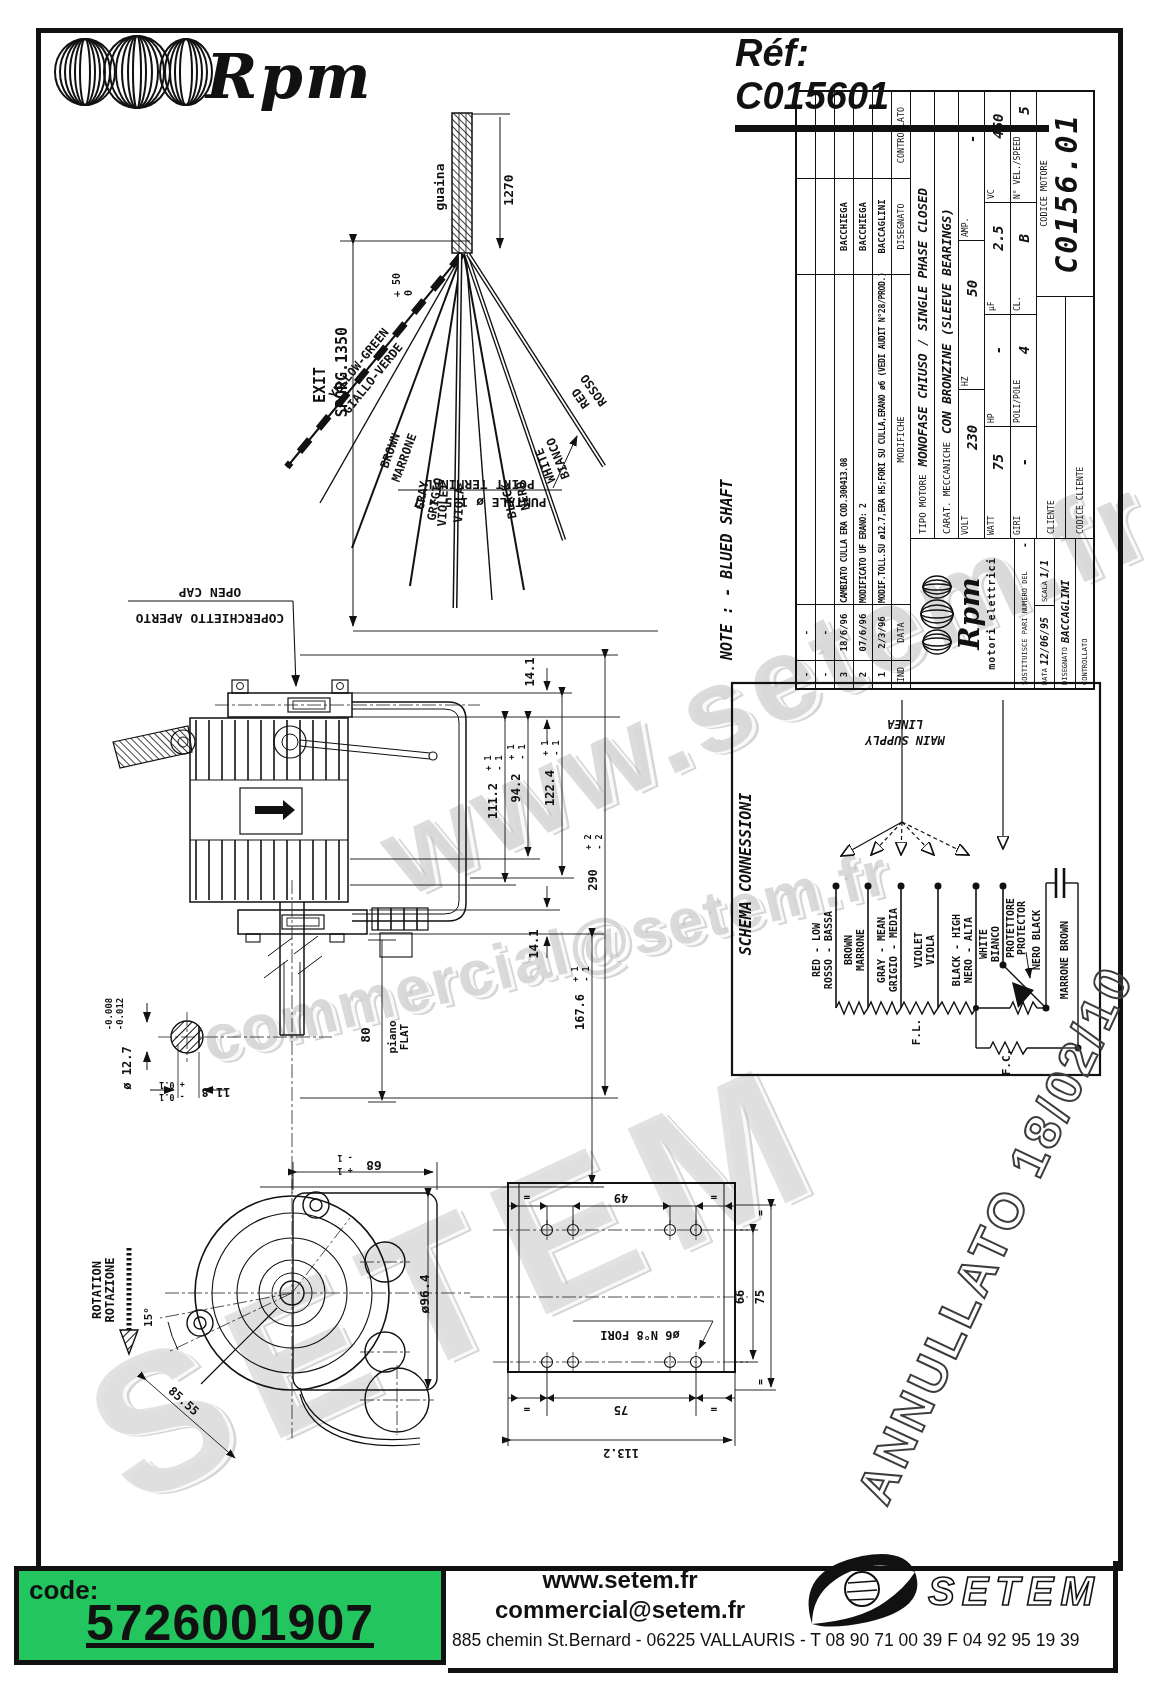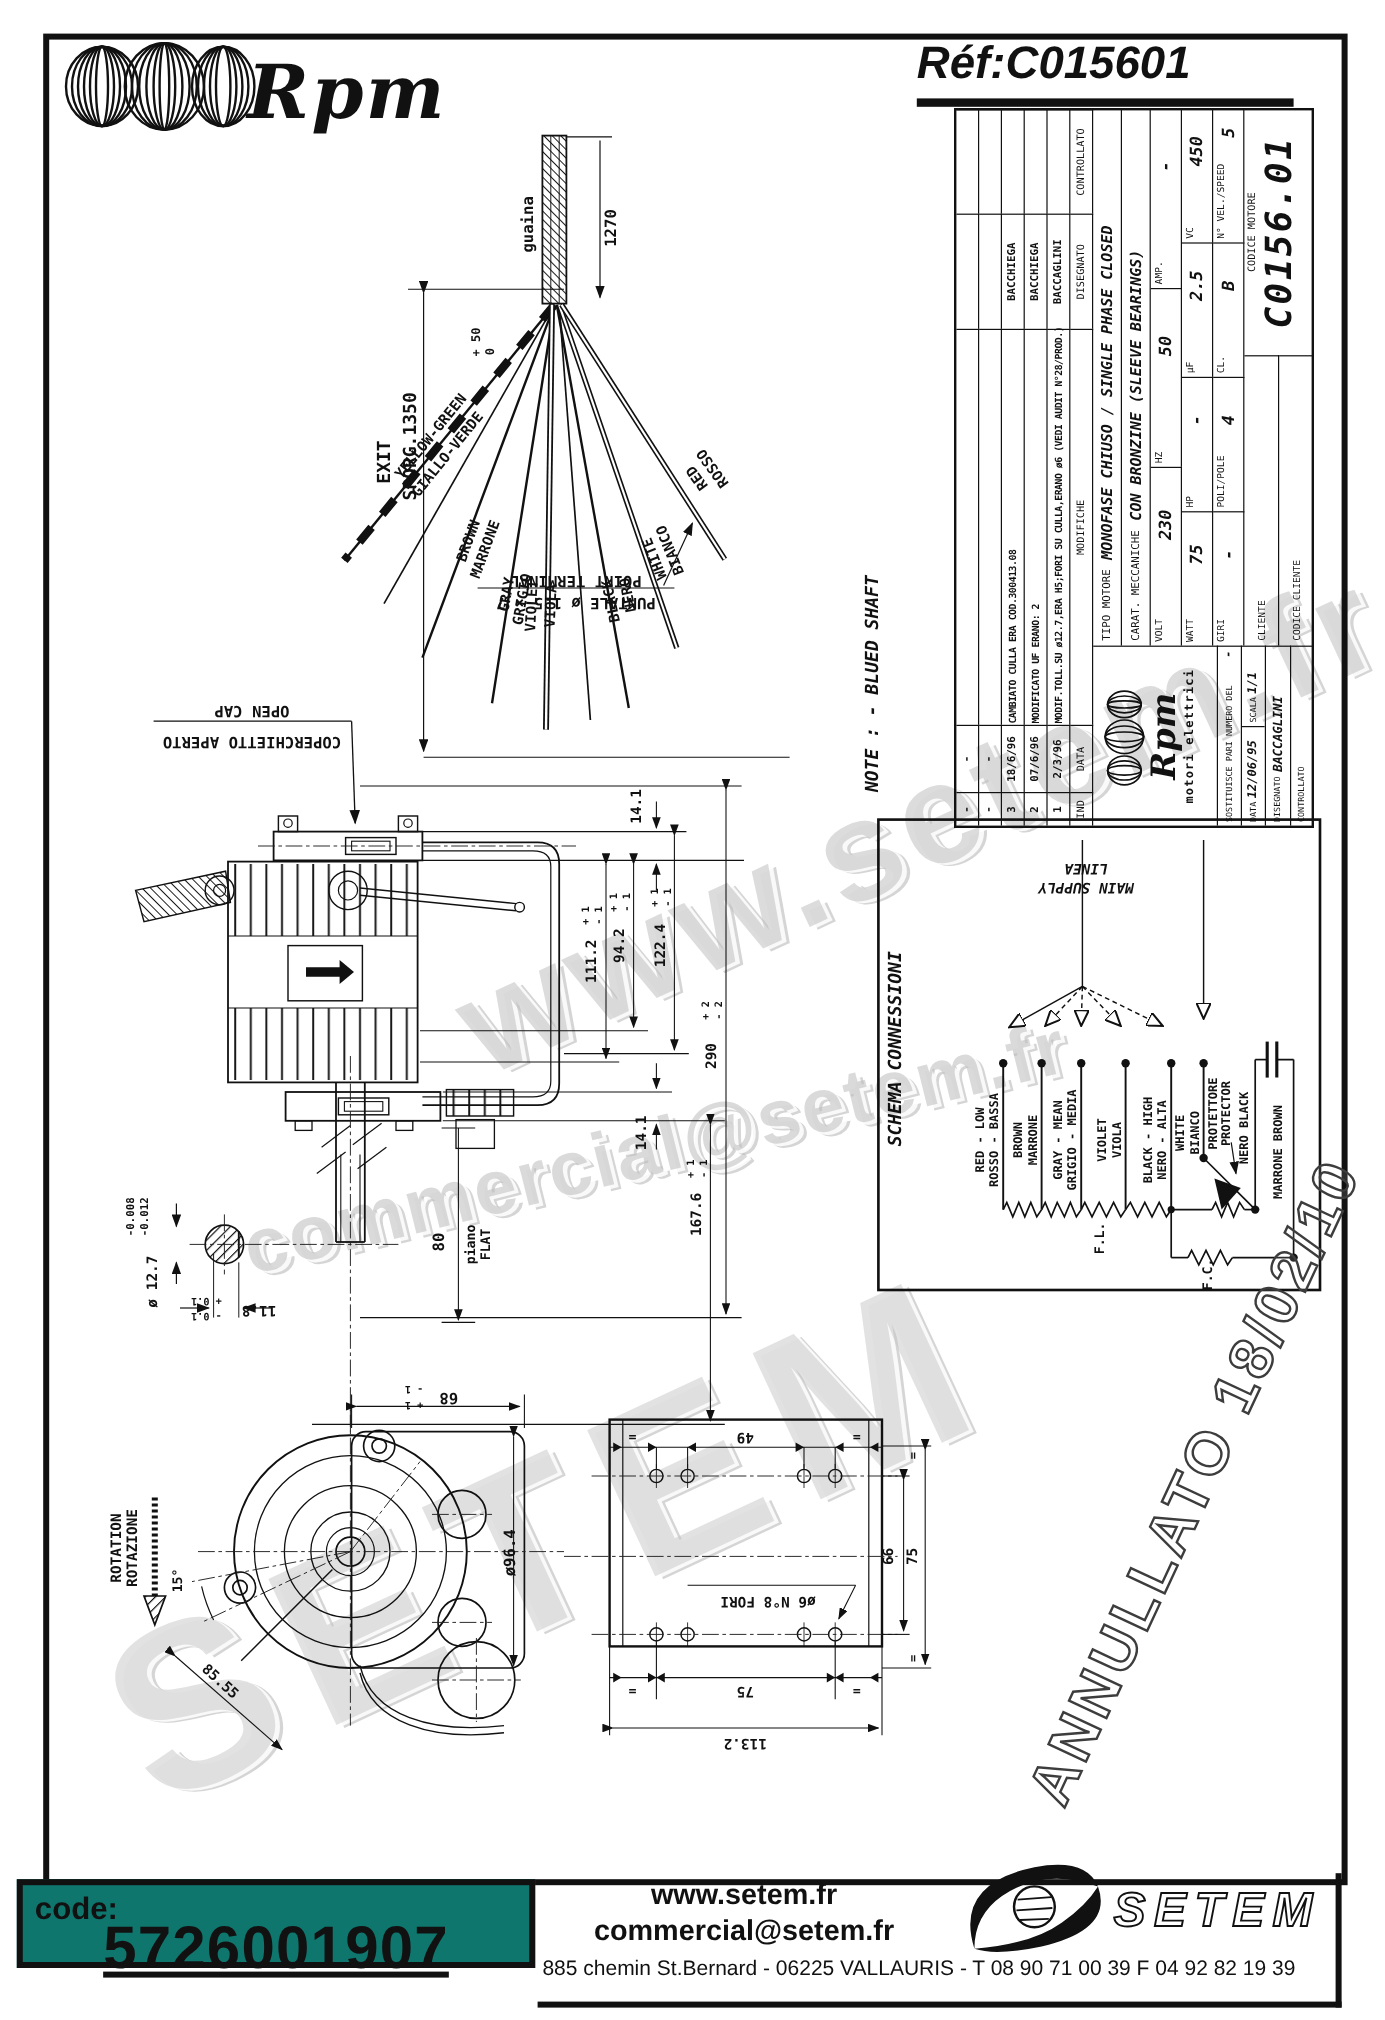--- a/index.html
+++ b/index.html
@@ -5,37 +5,37 @@
   html,body{margin:0;padding:0;background:#fff;}
   body{width:1154px;height:1683px;position:relative;font-family:"Liberation Sans",sans-serif;color:#111;overflow:hidden;}
   .abs{position:absolute;}
   .cad{font-family:"DejaVu Sans Mono",monospace;}
   
   .frame-main{left:36px;top:28px;width:1077px;height:1533px;border:5px solid #111;z-index:2;}
   .edge-r{left:1113px;top:1561px;width:5px;height:112px;background:#111;z-index:2;}
   .edge-b{left:448px;top:1668px;width:670px;height:5px;background:#111;z-index:2;}
   
   .brand-rpm{left:206px;top:40px;font:italic 900 62px "DejaVu Serif",serif;letter-spacing:2px;z-index:3;}
-  .ref-box{left:764px;top:32px;width:314px;display:flex;font:italic 700 38px "Liberation Sans",sans-serif;border-bottom:7px solid #111;padding-bottom:7px;z-index:3;}
+  .ref-box{left:735px;top:32px;width:314px;display:flex;justify-content:space-between;font:italic 700 38px "Liberation Sans",sans-serif;border-bottom:7px solid #111;padding-bottom:7px;z-index:3;flex-direction:column;}
   
   .note-rot{left:718px;top:660px;width:228px;transform:rotate(-90deg);transform-origin:0 0;font:italic 700 15px "DejaVu Sans Mono",monospace;z-index:3;white-space:nowrap;}
   
   .tblock{left:795px;top:690px;width:600px;height:300px;transform:rotate(-90deg);transform-origin:0 0;z-index:3;border:2.5px solid #111;box-sizing:border-box;background:transparent;}
   .tblock .cell{position:absolute;box-sizing:border-box;border-right:1.5px solid #111;border-bottom:1.5px solid #111;overflow:hidden;}
   .rev{position:absolute;left:0;top:0;width:600px;height:114px;display:grid;grid-template-columns:28px 56px 330px 96px 87px;grid-auto-rows:19px;}
   .rev>div{box-sizing:border-box;border-right:1.5px solid #111;border-bottom:1.5px solid #111;display:flex;align-items:center;justify-content:center;font:700 9px "DejaVu Sans Mono",monospace;}
   .rev>div.mod{justify-content:flex-start;font-size:8.2px;letter-spacing:-0.4px;padding:0 1px;white-space:nowrap;}
   .rev>div.hd{font:400 8.5px "DejaVu Sans Mono",monospace;}
   .lab{font:400 7px "DejaVu Sans Mono",monospace;}
   .val{font:italic 700 13px "DejaVu Sans Mono",monospace;}
   .spec{display:flex;align-items:stretch;}
   .spec .l{font:400 8px "DejaVu Sans Mono",monospace;padding:2px 0 0 3px;width:34%;}
   .spec .v{flex:1;display:flex;align-items:center;justify-content:center;font:italic 700 14px "DejaVu Sans Mono",monospace;}
   
-  .code-box{left:14px;top:1566px;width:432px;height:74px;border:5px solid #111;box-sizing:border-box;z-index:3;background:#0f766e;}
+  .code-box{left:14px;top:1566px;width:432px;height:99px;border:5px solid #111;box-sizing:border-box;z-index:3;background:#22c55e;}
   .code-label{font:700 26px "Liberation Sans",sans-serif;margin:4px 0 0 10px;}
   .code-value{font:700 50px "Liberation Sans",sans-serif;text-align:center;margin-top:-12px;letter-spacing:1px;text-decoration:underline;}
   .f-site{left:455px;top:1566px;width:330px;text-align:center;font:700 24px "Liberation Sans",sans-serif;z-index:3;}
   .f-mail{left:440px;top:1596px;width:360px;text-align:center;font:700 24px "Liberation Sans",sans-serif;z-index:3;}
   .f-addr{left:452px;top:1630px;width:640px;font:400 17.5px "Liberation Sans",sans-serif;z-index:3;white-space:nowrap;}
   
   .wm{z-index:1;white-space:nowrap;font-family:"Liberation Sans",sans-serif;font-weight:700;
       text-shadow:3px 3px 0 rgba(255,255,255,.85),5px 5px 0 rgba(150,150,150,.4);}
   .wm1{left:360px;top:800px;font-size:118px;color:rgba(192,192,192,.55);transform:rotate(-25deg);transform-origin:0 0;letter-spacing:6px;}
   .wm2{left:55px;top:1345px;font-size:195px;color:rgba(197,197,197,.5);transform:rotate(-25deg);transform-origin:0 0;letter-spacing:22px;}
@@ -638,15 +638,15 @@
     <div style="font:italic 700 30px 'DejaVu Sans Mono',monospace;letter-spacing:2px;">C0156.01</div>
   </div>
 </div>
 
 <div class="abs code-box">
   <div class="code-label">code:</div>
   <div class="code-value">5726001907</div>
 </div>
 <div class="abs f-site">www.setem.fr</div>
 <div class="abs f-mail">commercial@setem.fr</div>
-<div class="abs f-addr">885 chemin St.Bernard  -  06225 VALLAURIS  -  T 08 90 71 00 39   F 04 92 82 19 39</div>
+<div class="abs f-addr">885 chemin St.Bernard  -  06225 VALLAURIS  -  T 08 90 71 00 39   F 04 92 95 19 39</div>
 
 <div class="abs wm-ann">ANNULLATO 18/02/10</div>
 
 </body></html>

